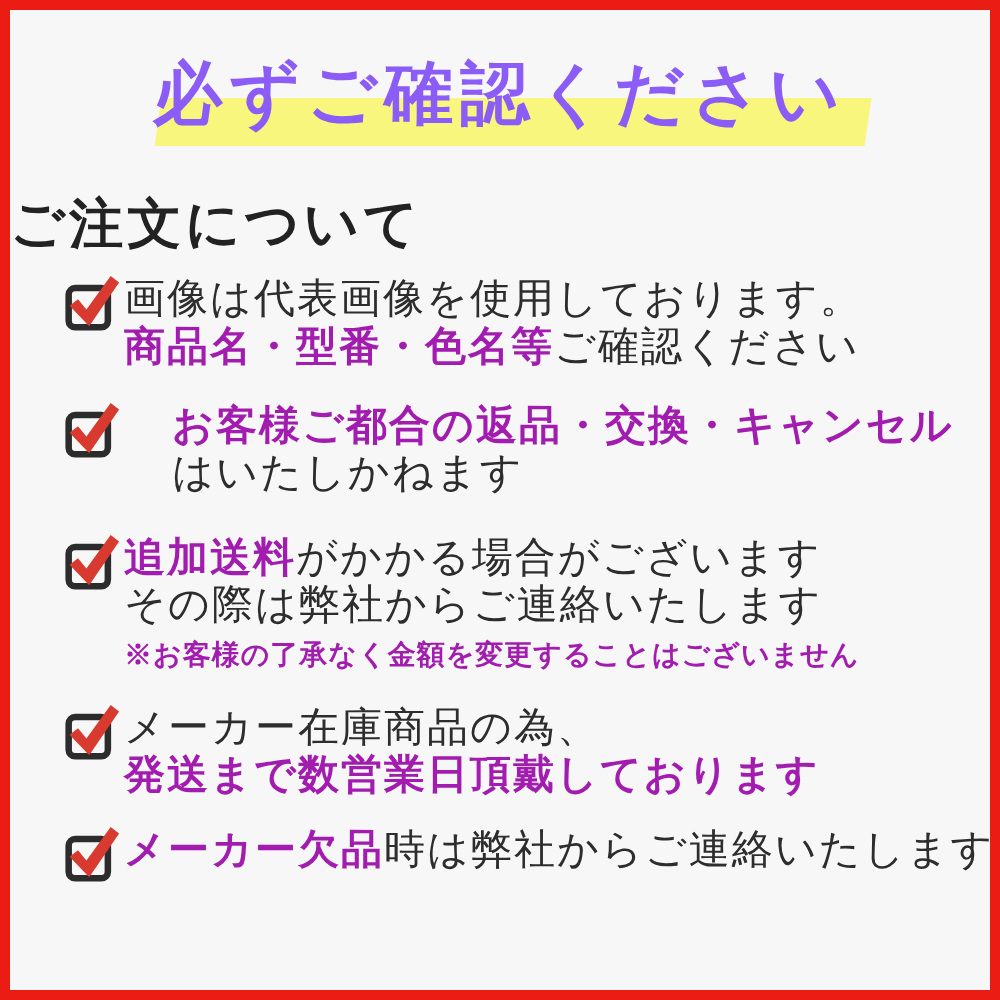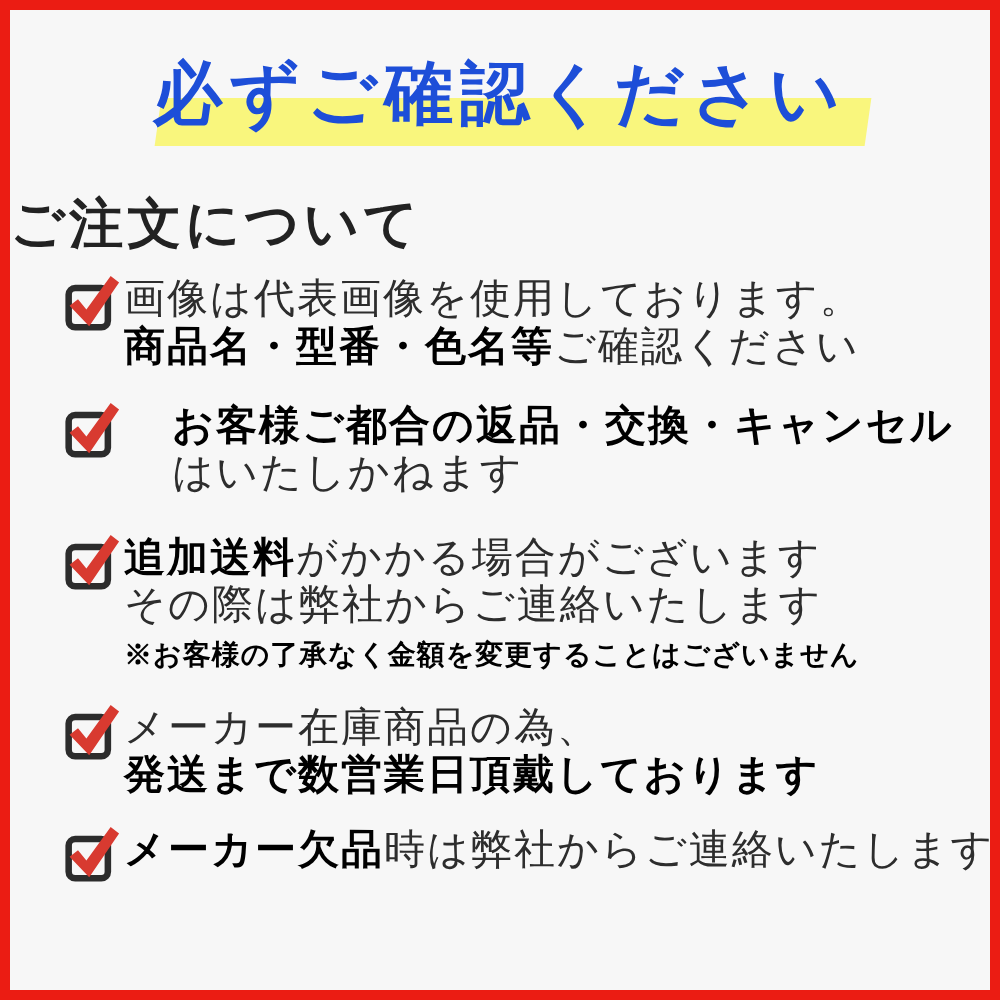--- a/index.html
+++ b/index.html
@@ -14,41 +14,41 @@
     color:#2d2d2d;
   }
   .title-wrap{position:relative;margin-top:36px;height:106px;text-align:center;}
   .title-highlight{
     position:absolute;left:148px;top:52px;width:710px;height:48px;
     background:#f9f67d;transform:skewX(-8deg);
   }
   .title{
     position:relative;margin:0;
     font-size:69px;font-weight:700;letter-spacing:7px;
-    color:#1d4ed8;line-height:1.35;white-space:nowrap;
+    color:#8b5cf6;line-height:1.35;white-space:nowrap;
   }
   .heading{
     margin:0;
     font-size:54px;font-weight:700;letter-spacing:4px;color:#222;
     line-height:1.1;white-space:nowrap;
   }
   .heading-1{margin-top:42px;}
   .heading-2{margin-top:28px;}
   .item{display:flex;align-items:flex-start;padding-left:54px;}
   .item-1{margin-top:22px;}
   .item-2{margin-top:32px;gap:48px;}
   .item-3{margin-top:38px;}
   .item-4{margin-top:30px;}
   .item-5{margin-top:28px;}
   .cb{flex:0 0 56px;width:56px;height:60px;margin-right:4px;margin-top:-2px;}
   .cb svg{display:block;width:56px;height:60px;}
   .item-text{font-size:41px;letter-spacing:2px;line-height:1.15;}
   .line{white-space:nowrap;}
   .seg-black{color:#2d2d2d;}
-  .seg-red{color:#000000;font-weight:700;}
+  .seg-red{color:#a21caf;font-weight:700;}
   .note{font-size:28px;letter-spacing:1px;line-height:1.3;margin-top:9px;}
 </style>
 </head>
 <body>
 
 <div class="frame">
 
   <div class="title-wrap">
     <span class="title-highlight"></span>
     <h1 class="title">必ずご確認ください</h1>

